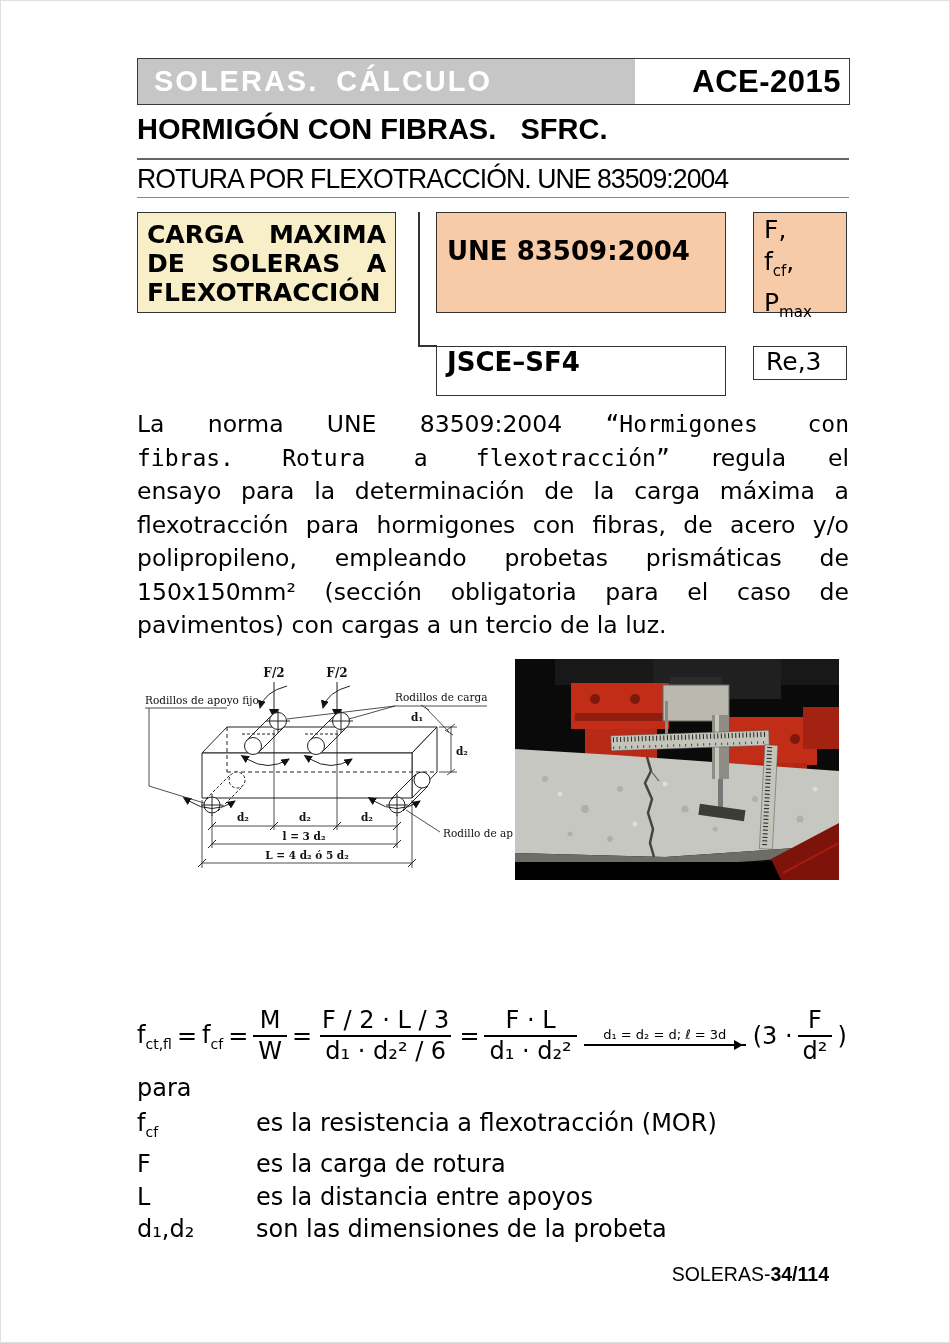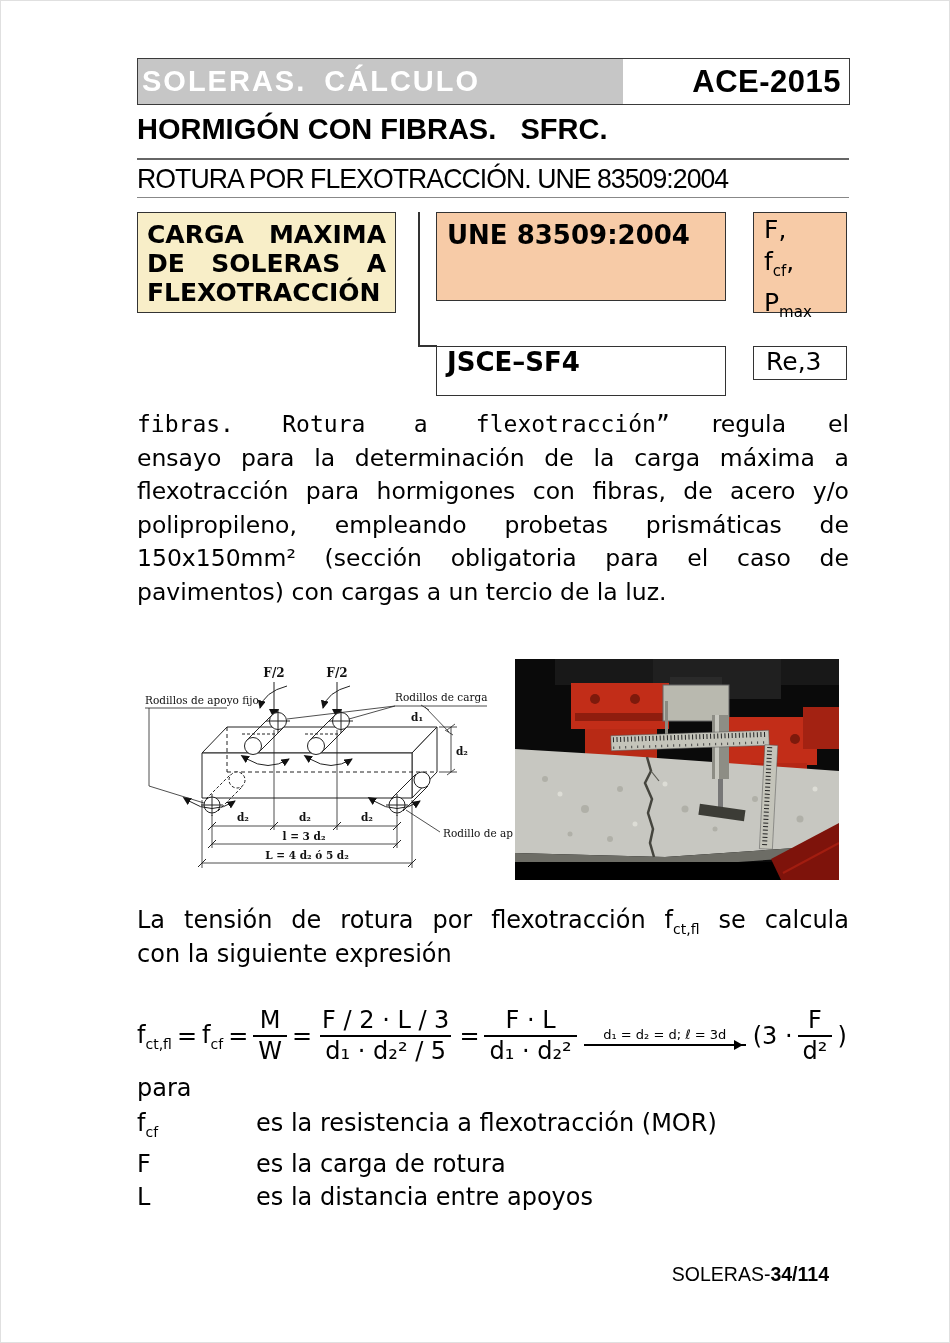--- a/index.html
+++ b/index.html
@@ -3,21 +3,21 @@
 <meta charset="utf-8">
 <style>
   html,body{margin:0;padding:0;background:#fff;}
   .page{position:relative;width:948px;height:1341px;background:#fff;border:1px solid #e0e0e0;
         font-family:"DejaVu Sans",sans-serif;color:#000;overflow:hidden;}
 
   
   .header-bar{position:absolute;left:136px;top:57px;width:711px;height:45px;
               border:1px solid #3a3a3a;display:flex;background:#fff;}
   .header-left{flex:0 0 481px;background:#c6c6c6;color:#fff;display:flex;align-items:center;
-               padding-left:4px;font-family:"Liberation Sans",sans-serif;font-weight:bold;
+               padding-left:16px;font-family:"Liberation Sans",sans-serif;font-weight:bold;
                font-size:29px;letter-spacing:2px;word-spacing:8px;}
   .header-right{flex:1;background:#fff;display:flex;align-items:center;justify-content:flex-end;
                 padding-right:8px;font-family:"Liberation Sans",sans-serif;font-weight:bold;
                 font-size:31px;letter-spacing:.5px;margin-left:12px;}
 
   
   .doc-title{position:absolute;left:136px;top:112px;width:712px;white-space:pre;
              font-weight:bold;font-size:29px;letter-spacing:0;
              font-family:"Liberation Sans",sans-serif;}
   .rule{position:absolute;left:136px;width:712px;height:2px;background:#666;}
@@ -26,22 +26,22 @@
   .doc-subtitle{position:absolute;left:136px;top:162px;width:720px;
                 font-family:"Liberation Sans",sans-serif;font-size:27.5px;letter-spacing:-1px;
                 transform:scaleX(.97);transform-origin:left;}
 
   
   .box{position:absolute;border:1px solid #333;box-sizing:border-box;}
   .carga-box{left:136px;top:211px;width:259px;height:101px;background:#f8eec8;
              padding:7px 9px 0 9px;font-weight:bold;font-size:25px;line-height:29px;}
   .jline{text-align:justify;}
   .jfull{text-align-last:justify;}
-  .une-box{left:435px;top:211px;width:290px;height:89px;background:#f7cba7;
-           padding:7px 10px;font-weight:bold;font-size:26px;}
+  .une-box{left:435px;top:211px;width:290px;height:101px;background:#f7cba7;
+           padding:23px 10px;font-weight:bold;font-size:26px;}
   .outputs-box{left:752px;top:211px;width:94px;height:101px;background:#f7cba7;
                padding:1px 0 0 10px;font-size:25px;line-height:32px;}
   .outputs-box sub{font-size:15px;}
   .jsce-box{left:435px;top:345px;width:290px;height:50px;background:#fff;
             font-weight:bold;font-size:26px;line-height:31px;padding-left:10px;}
   .re-box{left:752px;top:345px;width:94px;height:34px;background:#fff;
           font-size:25px;line-height:30px;padding-left:12px;}
   .conn-v{position:absolute;left:417px;top:211px;width:2px;height:135px;background:#333;}
   .conn-h{position:absolute;left:417px;top:344px;width:19px;height:2px;background:#333;}
 
@@ -114,20 +114,21 @@
   <div class="box une-box">UNE 83509:2004</div>
   <div class="box outputs-box">
       <div>F,</div>
       <div>f<sub>cf</sub>,</div>
       <div>P<sub>max</sub></div>
     </div>
   <div class="box jsce-box">JSCE–SF4</div>
   <div class="box re-box">Re,3</div>
 
   <div class="paragraph">
+      <div class="pline jfull"><span>La norma UNE 83509:2004 </span><span class="mono">“Hormigones con</span></div>
       <div class="pline jfull"><span class="mono">fibras. Rotura a flexotracción”</span><span> regula el</span></div>
       <div class="pline jfull"><span>ensayo para la determinación de la carga máxima a</span></div>
       <div class="pline jfull"><span>flexotracción para hormigones con fibras, de acero y/o</span></div>
       <div class="pline jfull"><span>polipropileno, empleando probetas prismáticas de</span></div>
       <div class="pline jfull"><span>150x150mm² (sección obligatoria para el caso de</span></div>
       <div class="pline"><span>pavimentos) con cargas a un tercio de la luz.</span></div>
     </div>
 
   <div class="diagram">
     <svg viewBox="0 0 376 226" width="376" height="226">
@@ -314,38 +315,34 @@
       <g transform="rotate(3 253 140)">
         <rect x="247" y="86" width="13" height="104" fill="#c4c4ba" stroke="#555" stroke-width=".5"></rect>
         <line x1="252" y1="88" x2="252" y2="188" stroke="#222" stroke-width="5" stroke-dasharray="1,2.6"></line>
       </g>
 
       <polygon points="256,200 324,164 324,221 266,221" fill="#7e130b"></polygon>
       <line x1="268" y1="214" x2="324" y2="184" stroke="#a21d10" stroke-width="2"></line>
     </svg>
   </div>
 
-  <div class="calc-text">
-    <div class="calc-line1"><span>La tensión de rotura por flexotracción </span><span class="fsub"><span>f</span><sub>ct,fl</sub></span><span> se calcula</span></div>
-    <div>con la siguiente expresión</div>
-  </div>
 
   <div class="formula">
     <span><span>f</span><sub>ct,fl</sub></span>
     <span>=</span>
     <span><span>f</span><sub>cf</sub></span>
     <span>=</span>
     <span class="frac">
         <span class="num">M</span>
         <span class="den">W</span>
       </span>
     <span>=</span>
     <span class="frac">
         <span class="num">F / 2 · L / 3</span>
-        <span class="den">d₁ · d₂² / 5</span>
+        <span class="den">d₁ · d₂² / 6</span>
       </span>
     <span>=</span>
     <span class="frac">
         <span class="num">F · L</span>
         <span class="den">d₁ · d₂²</span>
       </span>
     <span class="arrow">
       <span class="arrow-label">d₁ = d₂ = d; ℓ = 3d</span>
       <span class="arrow-line"></span>
     </span>
@@ -364,17 +361,21 @@
         <span class="def-desc">es la resistencia a flexotracción (MOR)</span>
       </div>
       <div class="def-row">
         <span class="def-term">F</span>
         <span class="def-desc">es la carga de rotura</span>
       </div>
       <div class="def-row">
         <span class="def-term">L</span>
         <span class="def-desc">es la distancia entre apoyos</span>
       </div>
+      <div class="def-row">
+        <span class="def-term">d₁,d₂</span>
+        <span class="def-desc">son las dimensiones de la probeta</span>
+      </div>
     </div>
 
   <div class="footer"><span>SOLERAS-</span><b>34/114</b></div>
 
 </div>
 
 </body></html>

